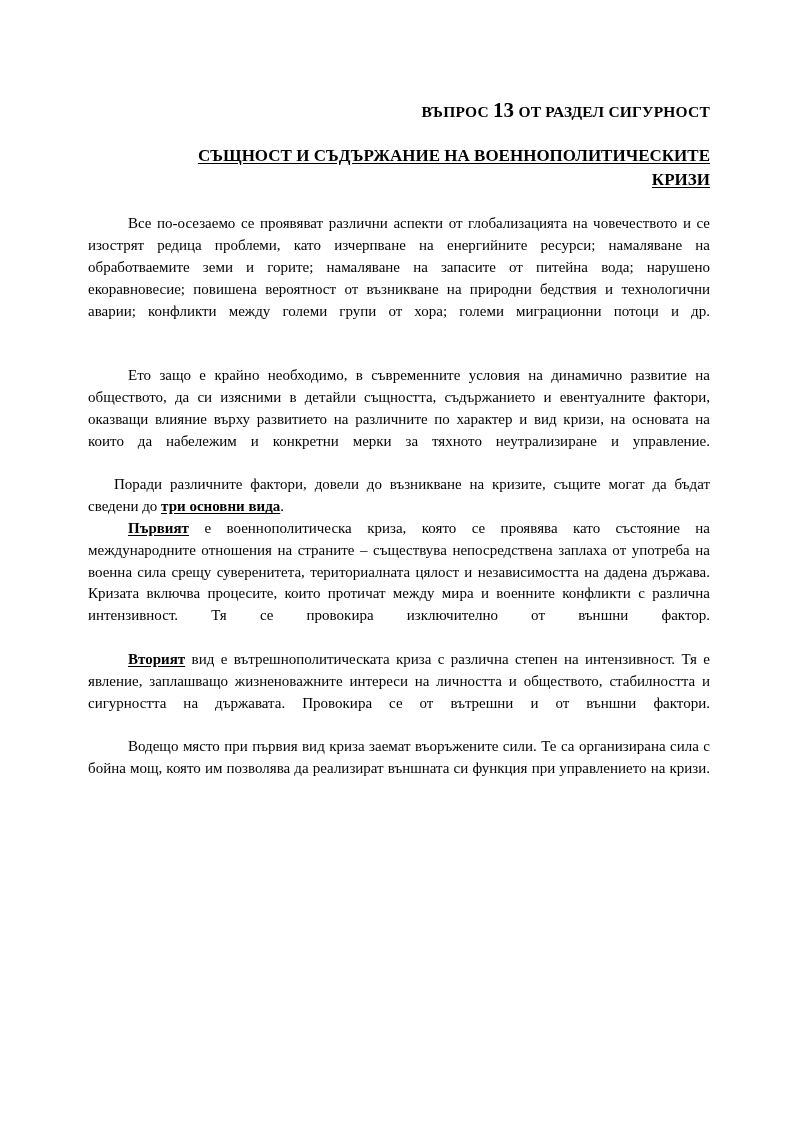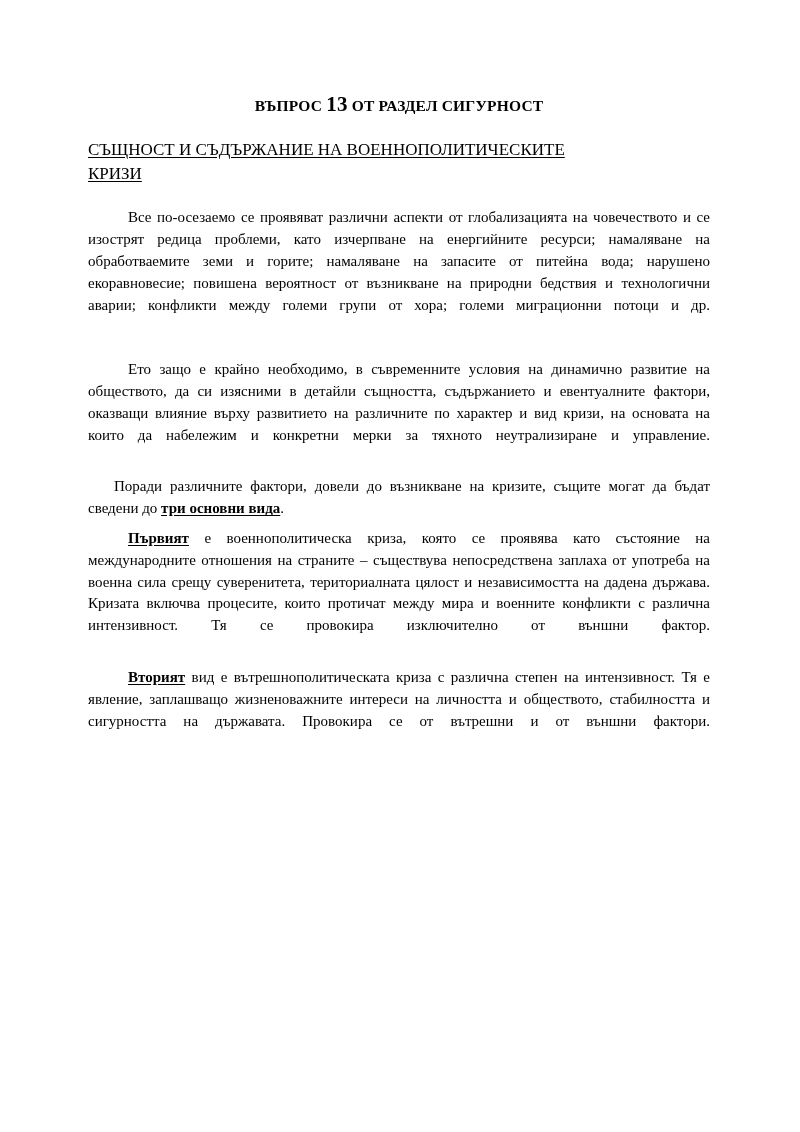--- a/index.html
+++ b/index.html
@@ -20,39 +20,39 @@
     position: relative;
     width: 800px;
     height: 1132px;
     background: #ffffff;
     box-sizing: border-box;
     padding: 88px 90px 0 88px;
   }
 
   
   .doc-title {
-    text-align: center;
+    text-align: right;
     font-weight: bold;
     font-size: 17.5px;
     letter-spacing: 0.2px;
-    margin: 4px 0 0 0;
+    margin: 10px 0 0 0;
     line-height: 1.2;
     white-space: nowrap;
   }
   .doc-title .num {
     font-size: 21px;
     font-weight: bold;
   }
   .doc-title .kw {
     font-size: 15.5px;
   }
 
   .doc-subtitle {
-    text-align: left;
-    font-weight: normal;
+    text-align: right;
+    font-weight: bold;
     font-size: 17px;
     line-height: 1.42;
     margin: 21px 0 0 0;
   }
   .doc-subtitle span.u {
     text-decoration: underline;
     text-underline-offset: 2px;
   }
 
   
@@ -68,21 +68,21 @@
     text-indent: 26px;
   }
   .para.indent-big {
     text-indent: 40px;
   }
   .para.noindent {
     text-indent: 0;
   }
 
   .gap-lg { margin-top: 21px; }
-  .gap-sm { margin-top: 8px; }
+  .gap-sm { margin-top: 0px; }
 
   .bu {
     font-weight: bold;
     text-decoration: underline;
     text-underline-offset: 2px;
   }
 
   
   .para::after {
     content: "";
@@ -104,15 +104,16 @@
 
   <p class="para indent-big gap-lg">Ето защо е крайно необходимо, в съвременните условия на динамично развитие на обществото, да си изясними в детайли същността, съдържанието и евентуалните фактори, оказващи влияние върху развитието на различните по характер и вид кризи, на основата на които да набележим и конкретни мерки за тяхното неутрализиране и управление.</p>
 
   <p class="para indent lastline-natural gap-sm"><span>Поради различните фактори, довели до възникване на кризите, същите могат да бъдат сведени до </span><span class="bu">три основни вида</span><span>.</span></p>
 
   <p class="para indent-big gap-sm"><span class="bu">Първият</span><span> е военнополитическа криза, която се проявява като състояние на международните отношения на страните – съществува непосредствена заплаха от употреба на военна сила срещу суверенитета, териториалната цялост и независимостта на дадена държава. Кризата включва процесите, които протичат между мира и военните конфликти с различна интензивност. Тя се провокира изключително от външни фактор.</span></p>
 
   <p class="para indent-big gap-sm"><span class="bu">Вторият</span><span> вид е вътрешнополитическата криза с различна степен на интензивност. Тя е явление, заплашващо жизненоважните интереси на личността и обществото, стабилността и сигурността на държавата. Провокира се от вътрешни и от външни фактори.</span></p>
 
 
+  <p class="para indent-big gap-sm">Водещо място при първия вид криза заемат въоръжените сили. Те са организирана сила с бойна мощ, която им позволява да реализират външната си функция при управлението на кризи.</p>
 
 
 </div>
 
 </body></html>

